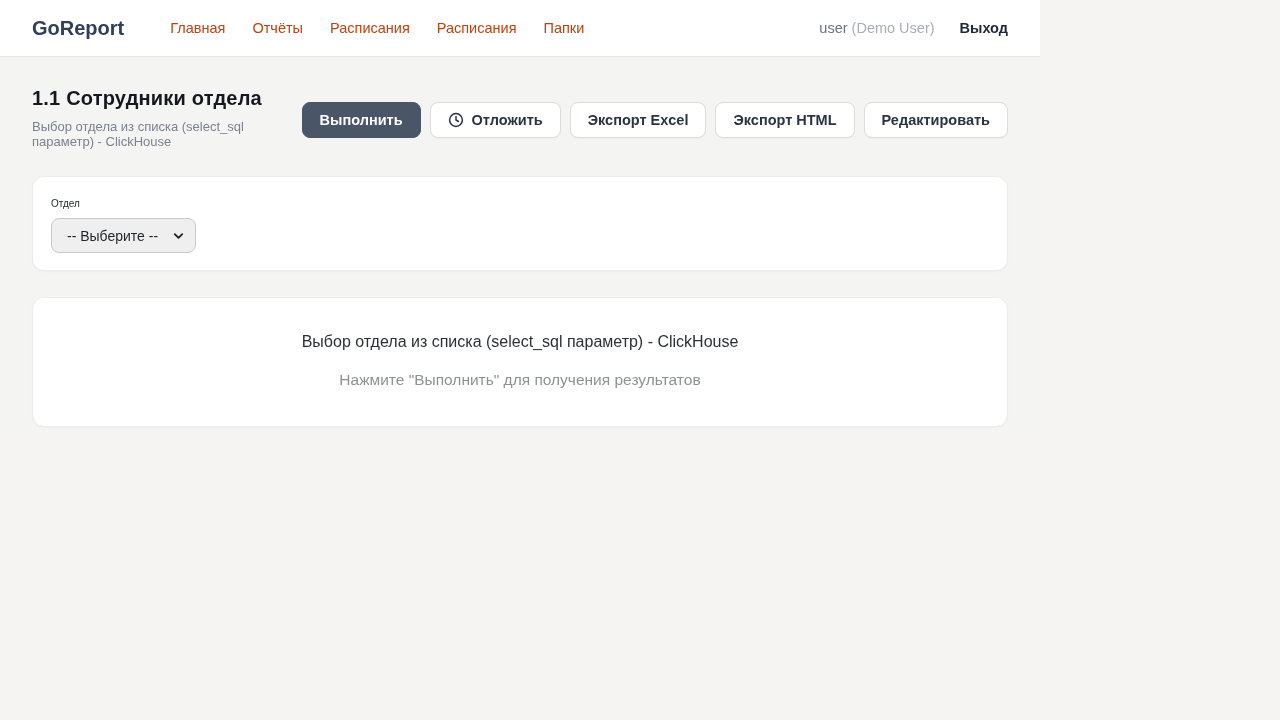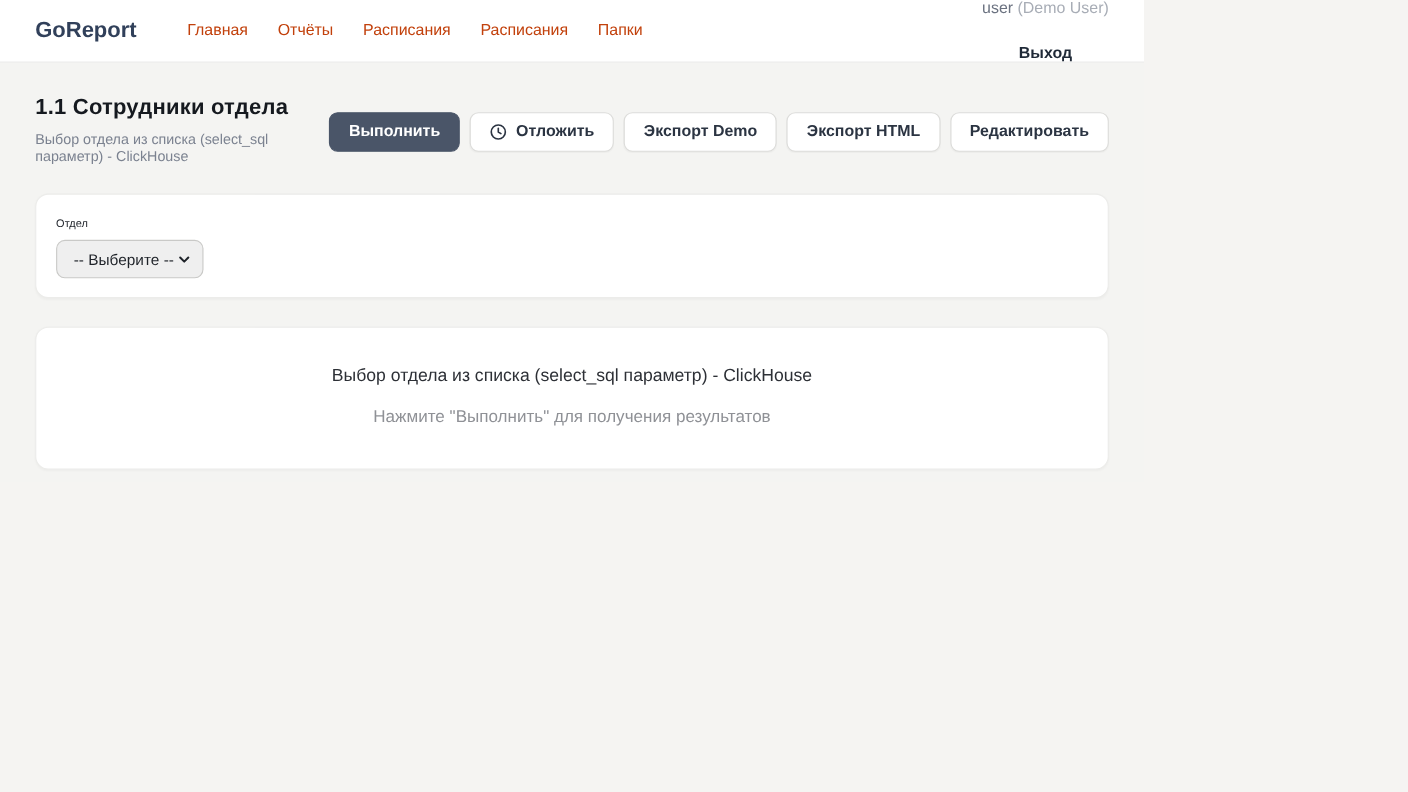--- a/index.html
+++ b/index.html
@@ -30,21 +30,21 @@
     cursor: pointer;
   }
   .nav { display: flex; align-items: center; gap: 27px; }
   .nav a {
     text-decoration: none;
     color: #c2410c;
     font-size: 14.5px;
     font-weight: 500;
     cursor: pointer;
   }
-  .topbar-right { margin-left: auto; display: flex; align-items: center; gap: 25px; flex-direction: column; }
+  .topbar-right { margin-left: auto; display: flex; align-items: center; gap: 25px; }
   .user-info { font-size: 14.5px; color: #6b7280; }
   .user-info .user-display { color: #a8adb6; }
   .logout {
     font-size: 14.5px;
     font-weight: 700;
     color: #1f2937;
     text-decoration: none;
     cursor: pointer;
   }
 
@@ -97,21 +97,21 @@
   .select-wrap { position: relative; display: inline-block; }
   select.param-select {
     appearance: none;
     -webkit-appearance: none;
     font-family: inherit;
     font-size: 14px;
     color: #1f2329;
     background: #efefef;
     border: 1px solid #c9c9c7;
     border-radius: 8px;
-    padding: 8px 25px 8px 15px;
+    padding: 8px 36px 8px 15px;
     height: 35px;
     cursor: pointer;
   }
   .select-chevron {
     position: absolute;
     right: 11px; top: 50%;
     transform: translateY(-50%);
     pointer-events: none;
     display: inline-flex;
   }
@@ -166,21 +166,21 @@
         <button class="btn btn-secondary">
           <span class="ico">
             <svg width="16" height="16" viewBox="0 0 16 16" fill="none">
               <circle cx="8" cy="8" r="6.4" stroke="#2b3442" stroke-width="1.5"></circle>
               <path d="M8 4.6V8l2.4 1.5" stroke="#2b3442" stroke-width="1.5" stroke-linecap="round" stroke-linejoin="round"></path>
             </svg>
           </span>
           <span>Отложить</span>
         </button>
         <button class="btn btn-secondary">
-          <span>Экспорт Demo</span>
+          <span>Экспорт Excel</span>
         </button>
         <button class="btn btn-secondary">
           <span>Экспорт HTML</span>
         </button>
         <button class="btn btn-secondary">
           <span>Редактировать</span>
         </button>
       </div>
     </div>
 

